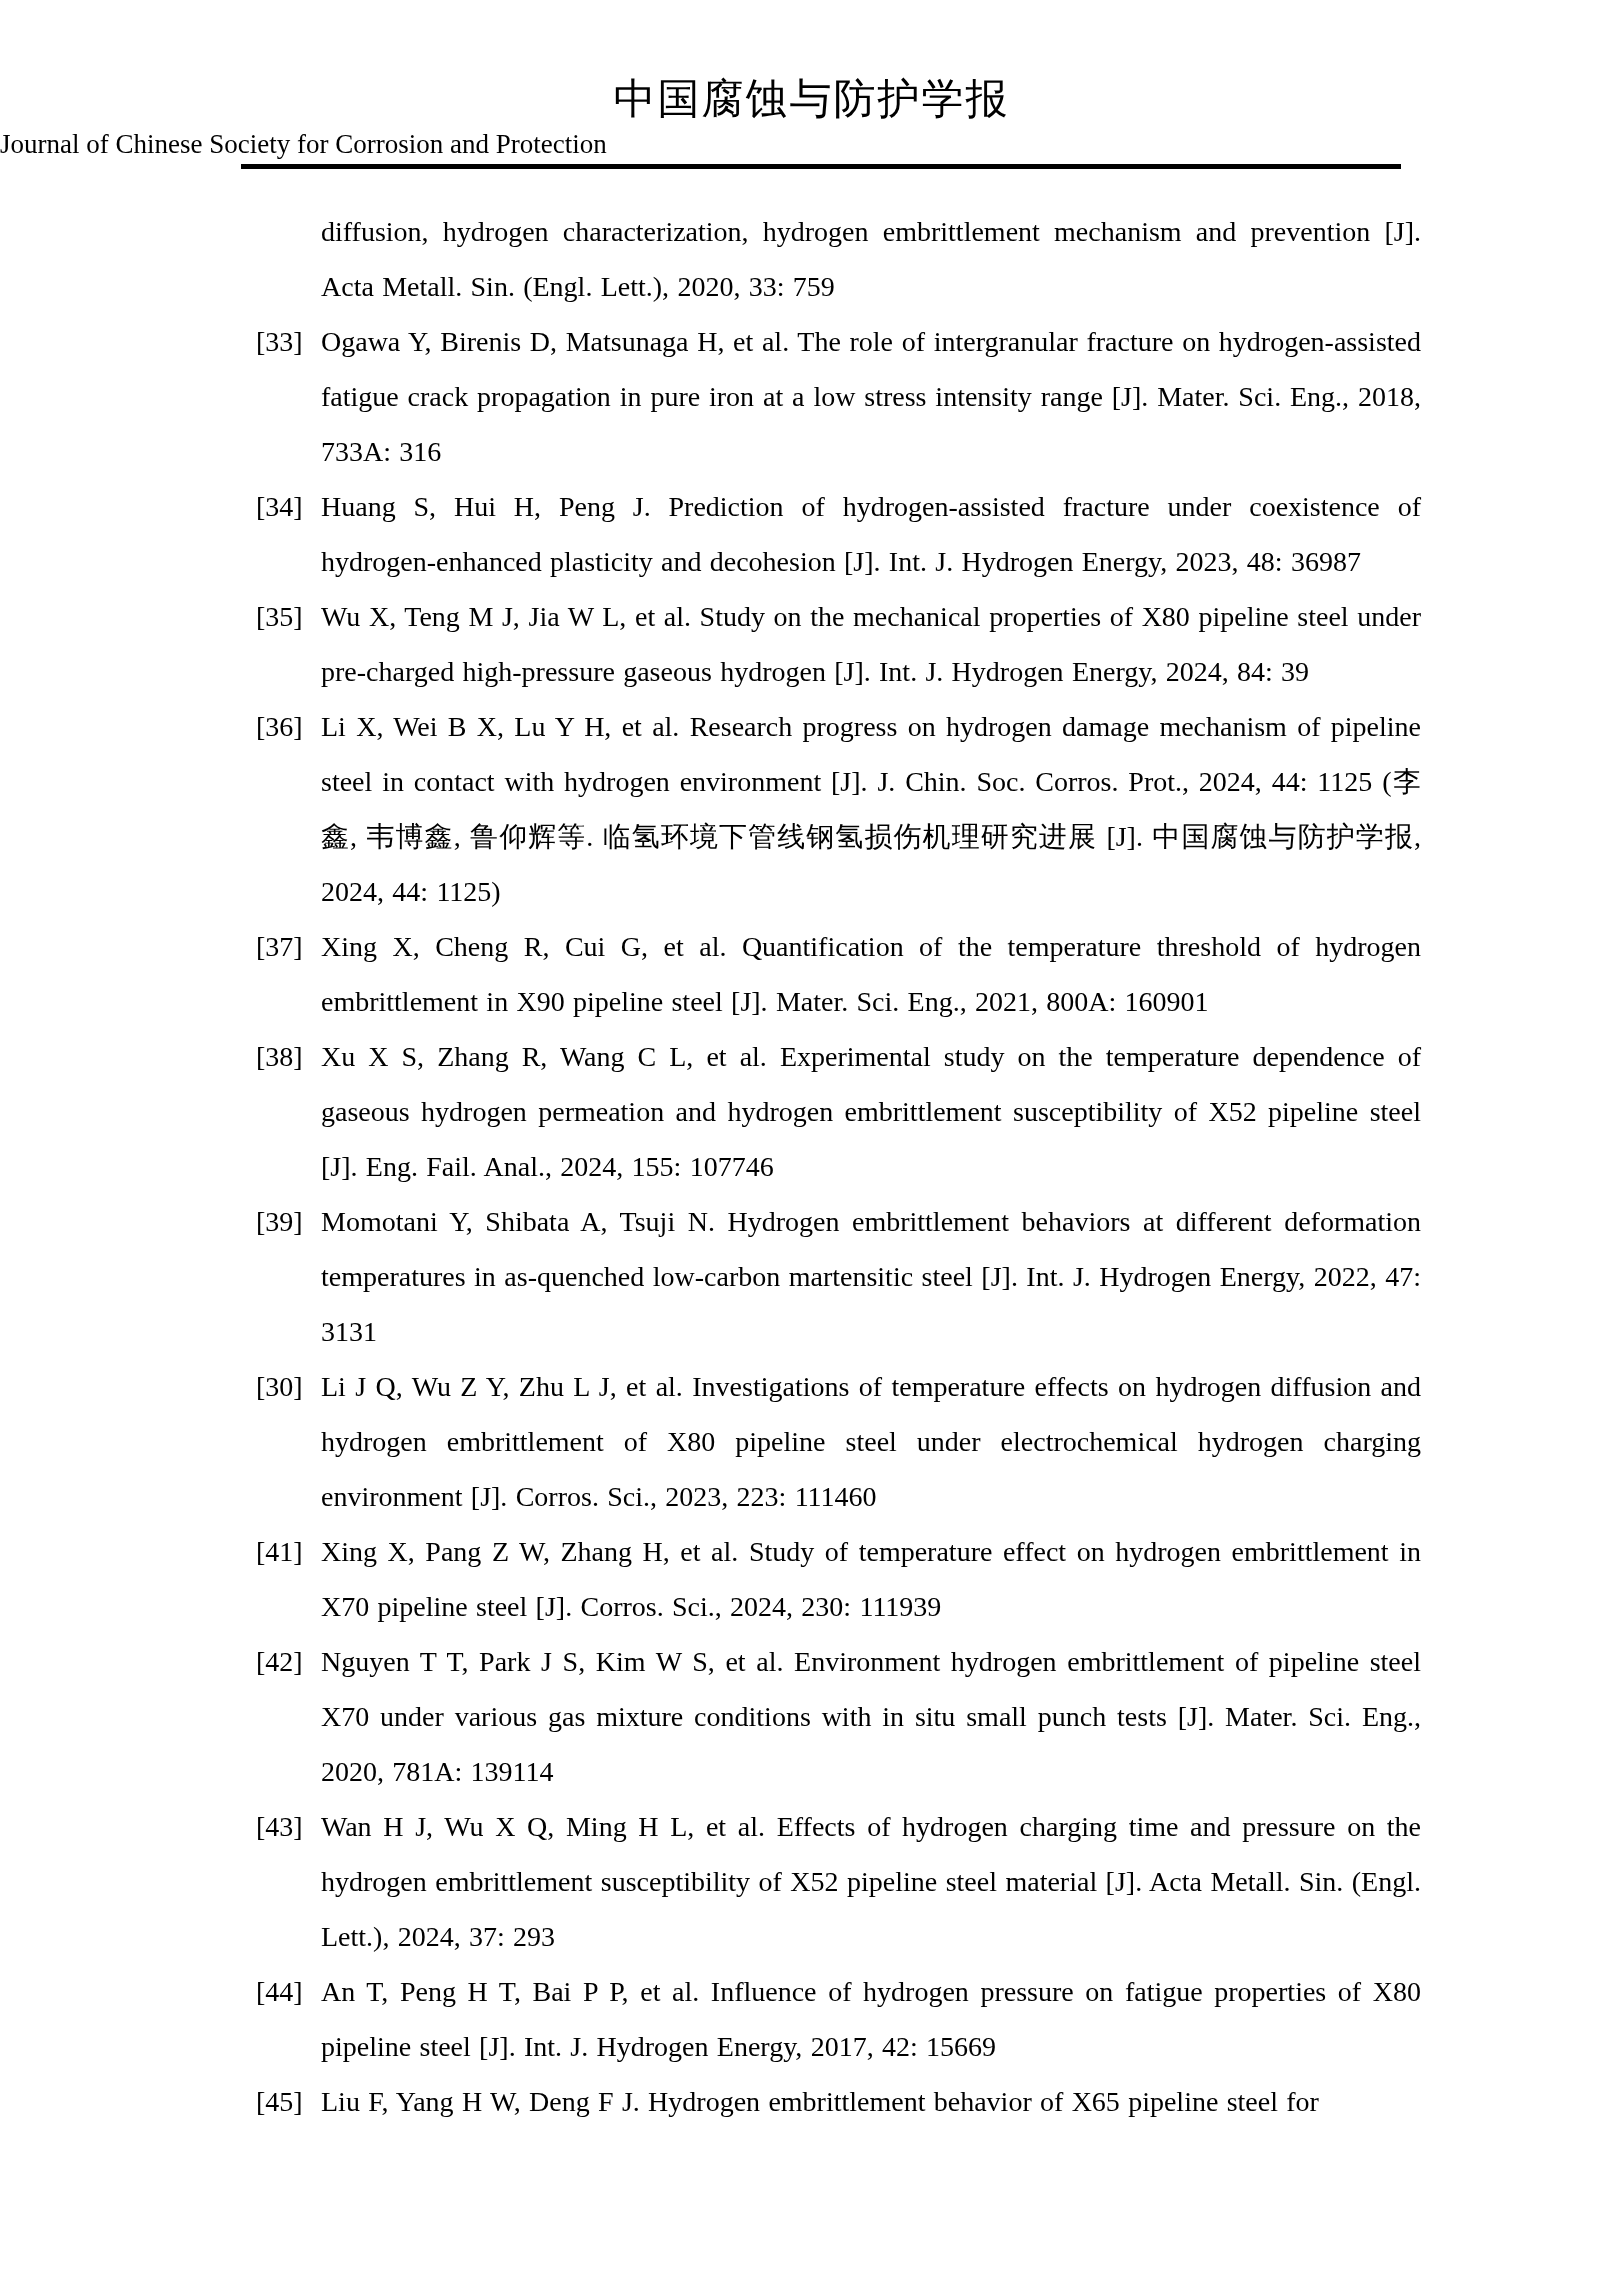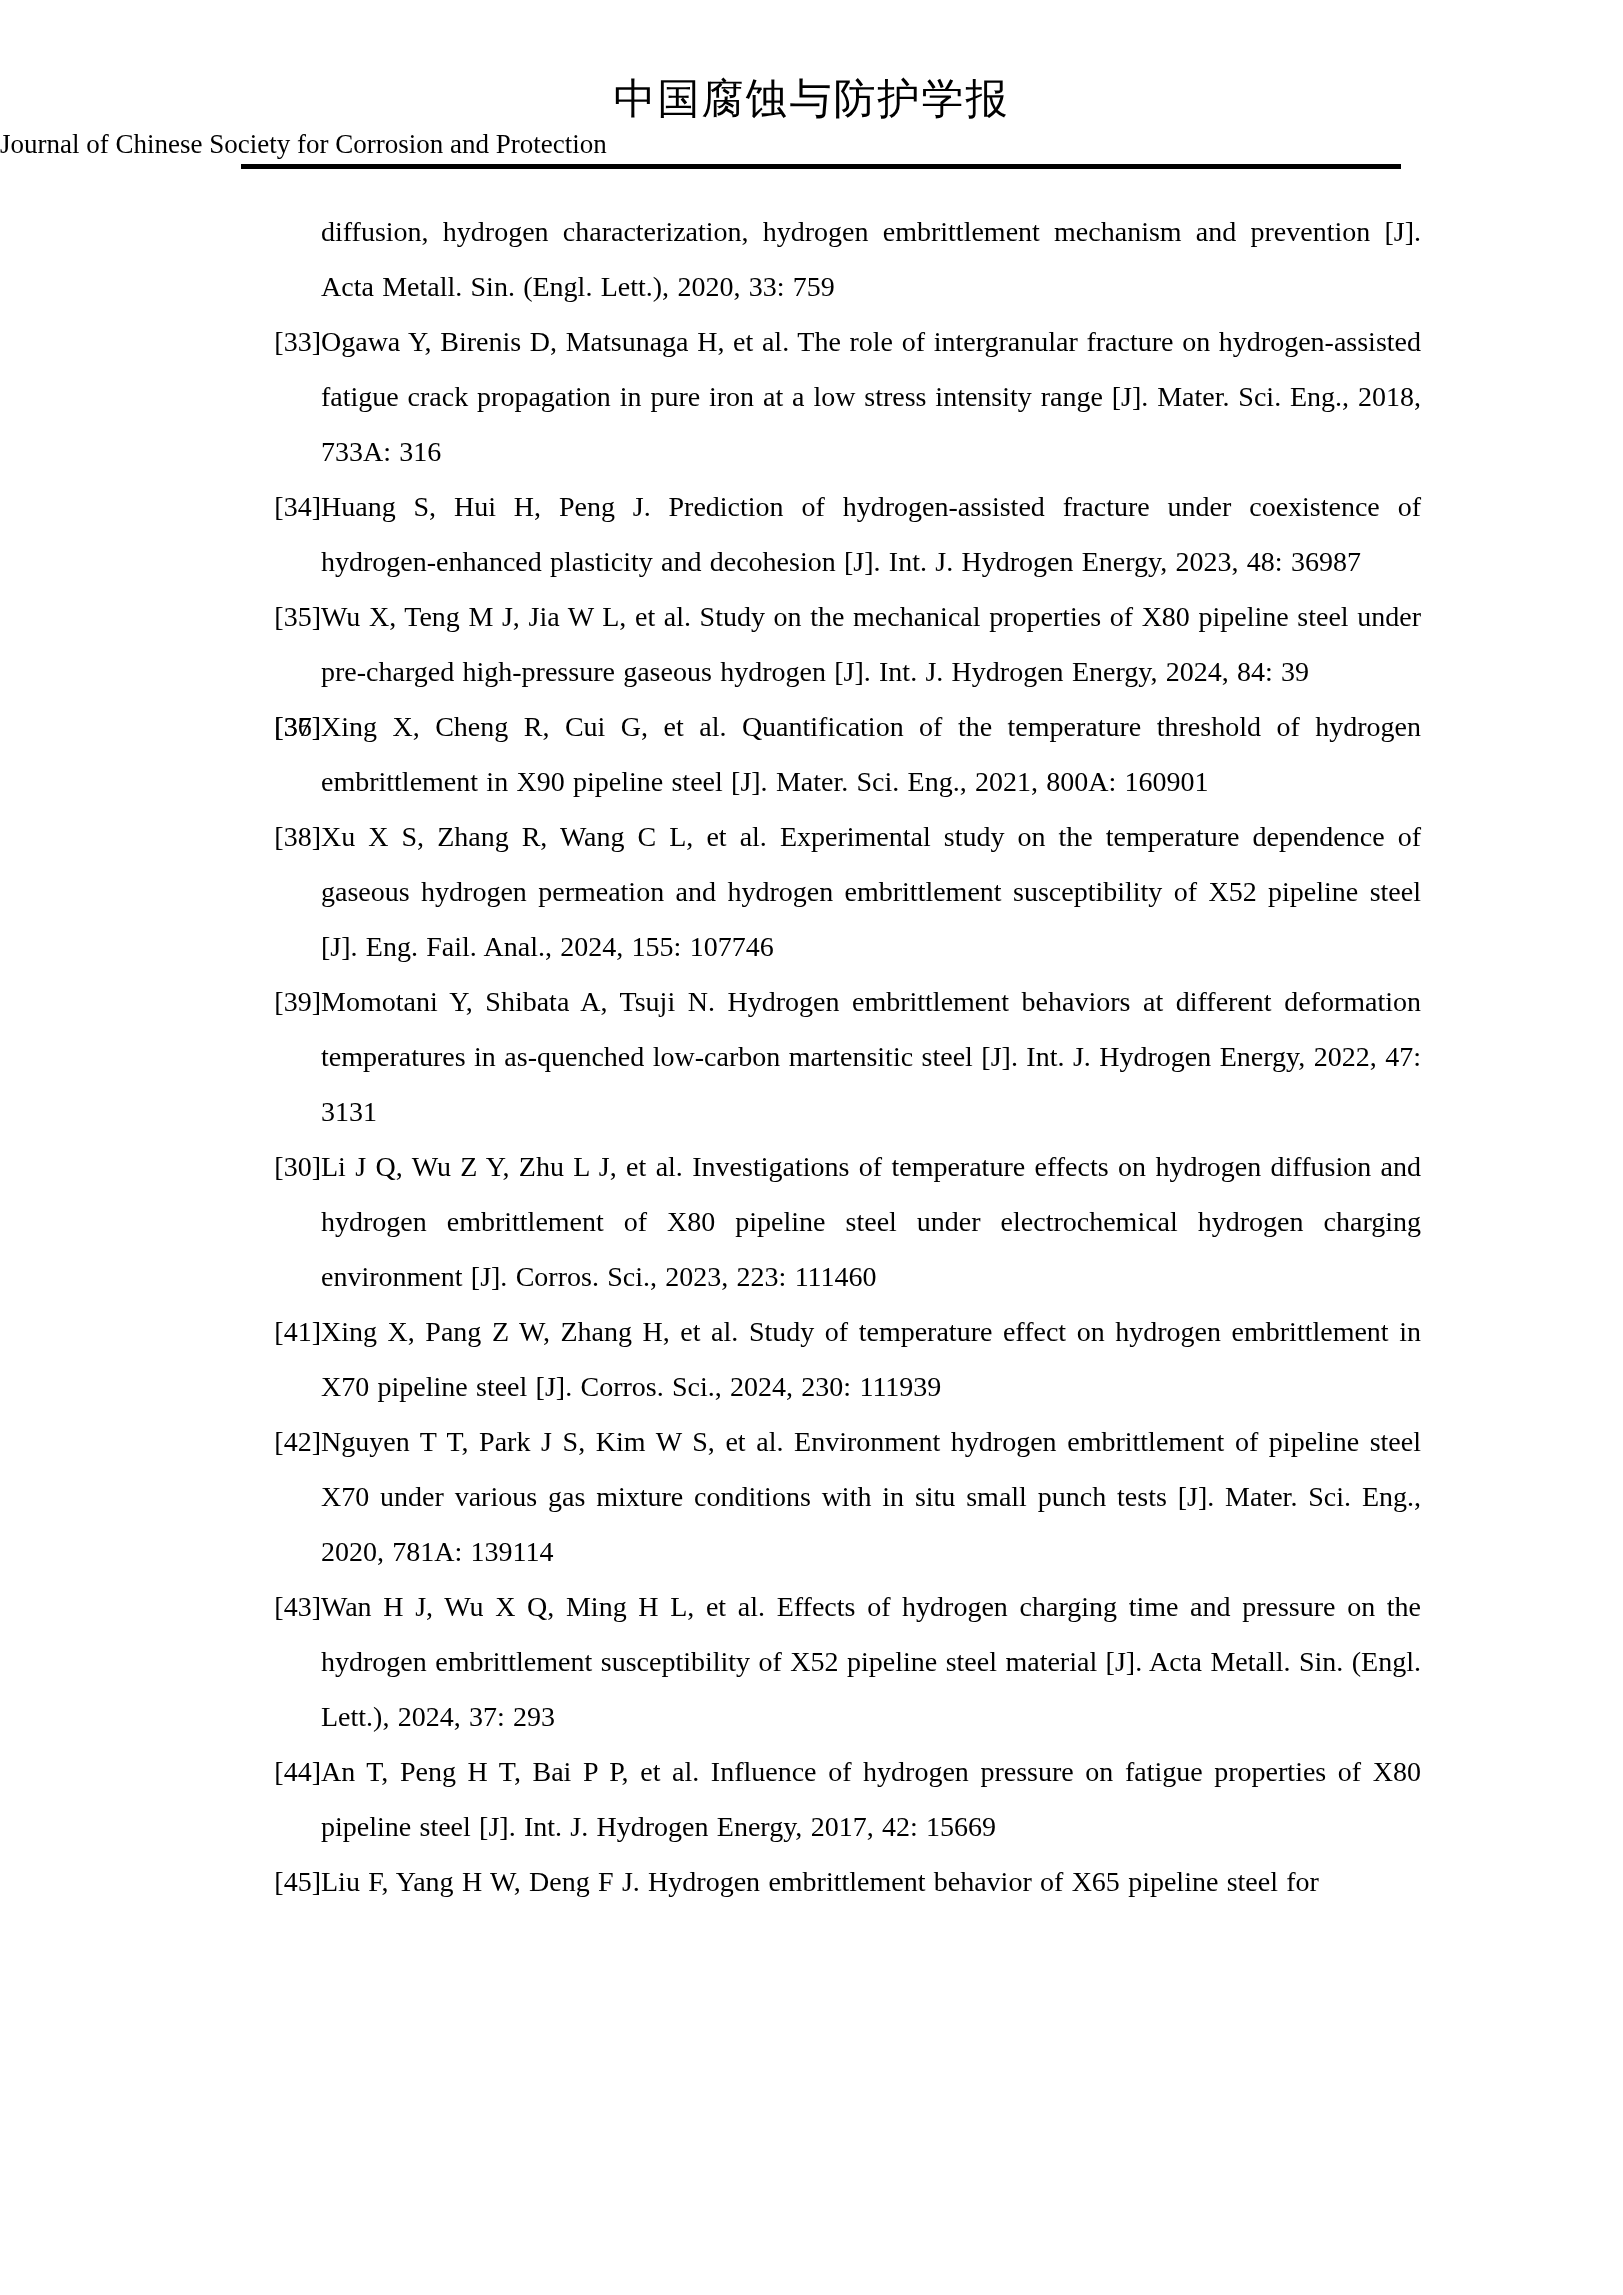--- a/index.html
+++ b/index.html
@@ -56,21 +56,21 @@
   }
   .reference-item {
     position: relative;
     padding-left: 65px;
   }
   .reference-label {
     position: absolute;
     left: 0;
     top: 0;
     width: 65px;
-    text-align: right;
+    text-align: left;
     text-indent: 0;
     font-family: Liberation Serif, serif;
   }
 </style>
 </head>
 <body>
 
 <div class="page">
 
   <div class="journal-title-zh">中国腐蚀与防护学报</div>
@@ -90,21 +90,21 @@
 
   <div class="reference-item">
     <span class="reference-label">[34]</span><span class="reference-text">Huang S, Hui H, Peng J. Prediction of hydrogen-assisted fracture under coexistence of hydrogen-enhanced plasticity and decohesion [J]. Int. J. Hydrogen Energy, 2023, 48: 36987</span>
   </div>
 
   <div class="reference-item">
     <span class="reference-label">[35]</span><span class="reference-text">Wu X, Teng M J, Jia W L, et al. Study on the mechanical properties of X80 pipeline steel under pre-charged high-pressure gaseous hydrogen [J]. Int. J. Hydrogen Energy, 2024, 84: 39</span>
   </div>
 
   <div class="reference-item">
-    <span class="reference-label">[36]</span>
+    <span class="reference-label">[36]</span><span class="reference-text">Li X, Wei B X, Lu Y H, et al. Research progress on hydrogen damage mechanism of pipeline steel in contact with hydrogen environment [J]. J. Chin. Soc. Corros. Prot., 2024, 44: 1125 (李鑫, 韦博鑫, 鲁仰辉等. 临氢环境下管线钢氢损伤机理研究进展 [J]. 中国腐蚀与防护学报, 2024, 44: 1125)</span>
   </div>
 
   <div class="reference-item">
     <span class="reference-label">[37]</span><span class="reference-text">Xing X, Cheng R, Cui G, et al. Quantification of the temperature threshold of hydrogen embrittlement in X90 pipeline steel [J]. Mater. Sci. Eng., 2021, 800A: 160901</span>
   </div>
 
   <div class="reference-item">
     <span class="reference-label">[38]</span><span class="reference-text">Xu X S, Zhang R, Wang C L, et al. Experimental study on the temperature dependence of gaseous hydrogen permeation and hydrogen embrittlement susceptibility of X52 pipeline steel [J]. Eng. Fail. Anal., 2024, 155: 107746</span>
   </div>
 

